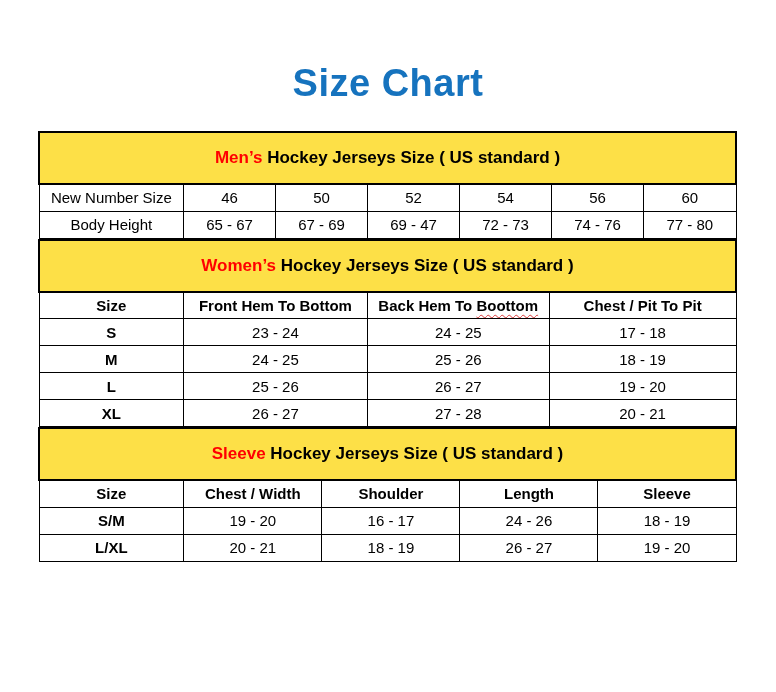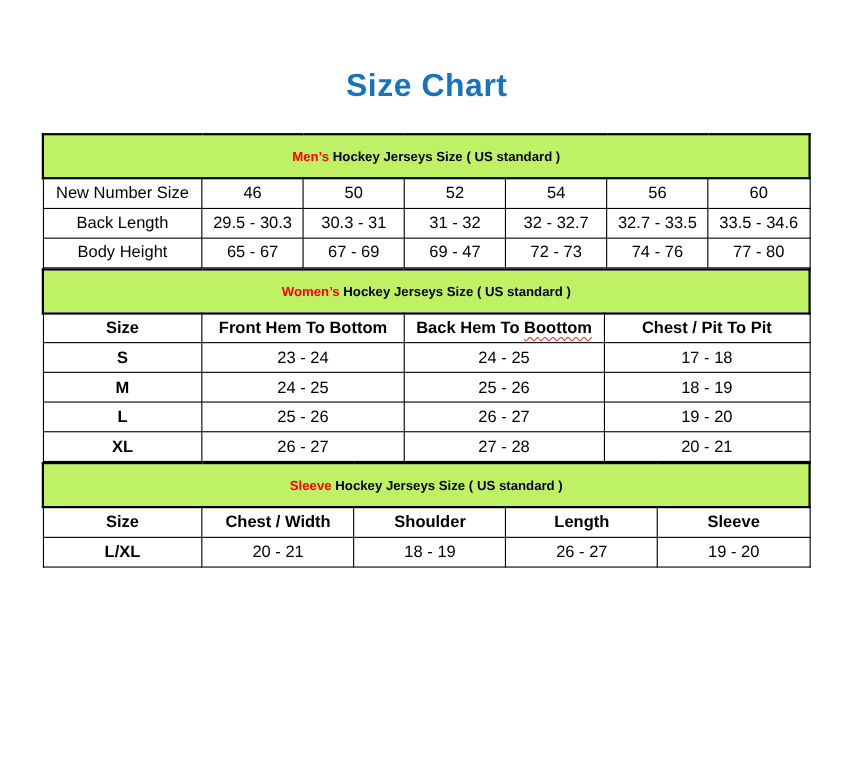--- a/index.html
+++ b/index.html
@@ -7,21 +7,21 @@
     width: 776px; height: 692px;
     background: #ffffff;
     font-family: "Liberation Sans", sans-serif;
     color: #000000;
     overflow: hidden;
   }
   .page-title {
     text-align: center;
     margin-top: 62px;
     margin-bottom: 26px;
-    font-size: 29px;
+    font-size: 38px;
     font-weight: bold;
     color: #1673BE;
     letter-spacing: 0.5px;
   }
   .chart-wrap {
     width: 699px;
     margin-left: 38px;
   }
   table {
     width: 100%;
@@ -32,24 +32,24 @@
   td, th {
     border: 1.5px solid #000000;
     text-align: center;
     vertical-align: middle;
     padding: 2px 2px;
     height: 27px;
     overflow: hidden;
     white-space: nowrap;
   }
   tr.section-row td {
-    background: #bef264;
+    background: #fde047;
     border: 2.5px solid #000000;
-    height: 40px;
-    font-size: 12px;
+    height: 52px;
+    font-size: 17px;
     font-weight: bold;
   }
   tr.section-row .hl { color: #FF0000; }
   th { font-weight: bold; font-size: 15px; }
   td.row-label-plain { font-weight: normal; margin-top: 24px; }
   td.row-label-bold  { font-weight: bold; }
   .squiggle {
     text-decoration: underline;
     text-decoration-style: wavy;
     text-decoration-color: #D83A3A;
@@ -79,29 +79,20 @@
       <td colspan="7"><span class="hl">Men’s</span> <span>Hockey Jerseys Size ( US standard )</span></td>
     </tr>
     <tr>
       <td class="row-label-plain">New Number Size</td>
       <td>46</td>
       <td>50</td>
       <td>52</td>
       <td>54</td>
       <td>56</td>
       <td>60</td>
-    </tr>
-    <tr>
-      <td class="row-label-plain">Back Length</td>
-      <td>29.5 - 30.3</td>
-      <td>30.3 - 31</td>
-      <td>31 - 32</td>
-      <td>32 - 32.7</td>
-      <td>32.7 - 33.5</td>
-      <td>33.5 - 34.6</td>
     </tr>
     <tr>
       <td class="row-label-plain">Body Height</td>
       <td>65 - 67</td>
       <td>67 - 69</td>
       <td>69 - 47</td>
       <td>72 - 73</td>
       <td>74 - 76</td>
       <td>77 - 80</td>
     </tr>
@@ -165,20 +156,27 @@
       <td colspan="5"><span class="hl">Sleeve</span> <span>Hockey Jerseys Size ( US standard )</span></td>
     </tr>
     <tr>
       <th>Size</th>
       <th>Chest / Width</th>
       <th>Shoulder</th>
       <th>Length</th>
       <th>Sleeve</th>
     </tr>
     <tr>
+      <td class="row-label-bold">S/M</td>
+      <td>19 - 20</td>
+      <td>16 - 17</td>
+      <td>24 - 26</td>
+      <td>18 - 19</td>
+    </tr>
+    <tr>
       <td class="row-label-bold">L/XL</td>
       <td>20 - 21</td>
       <td>18 - 19</td>
       <td>26 - 27</td>
       <td>19 - 20</td>
     </tr>
   </tbody>
     </table>
 
 </div>

